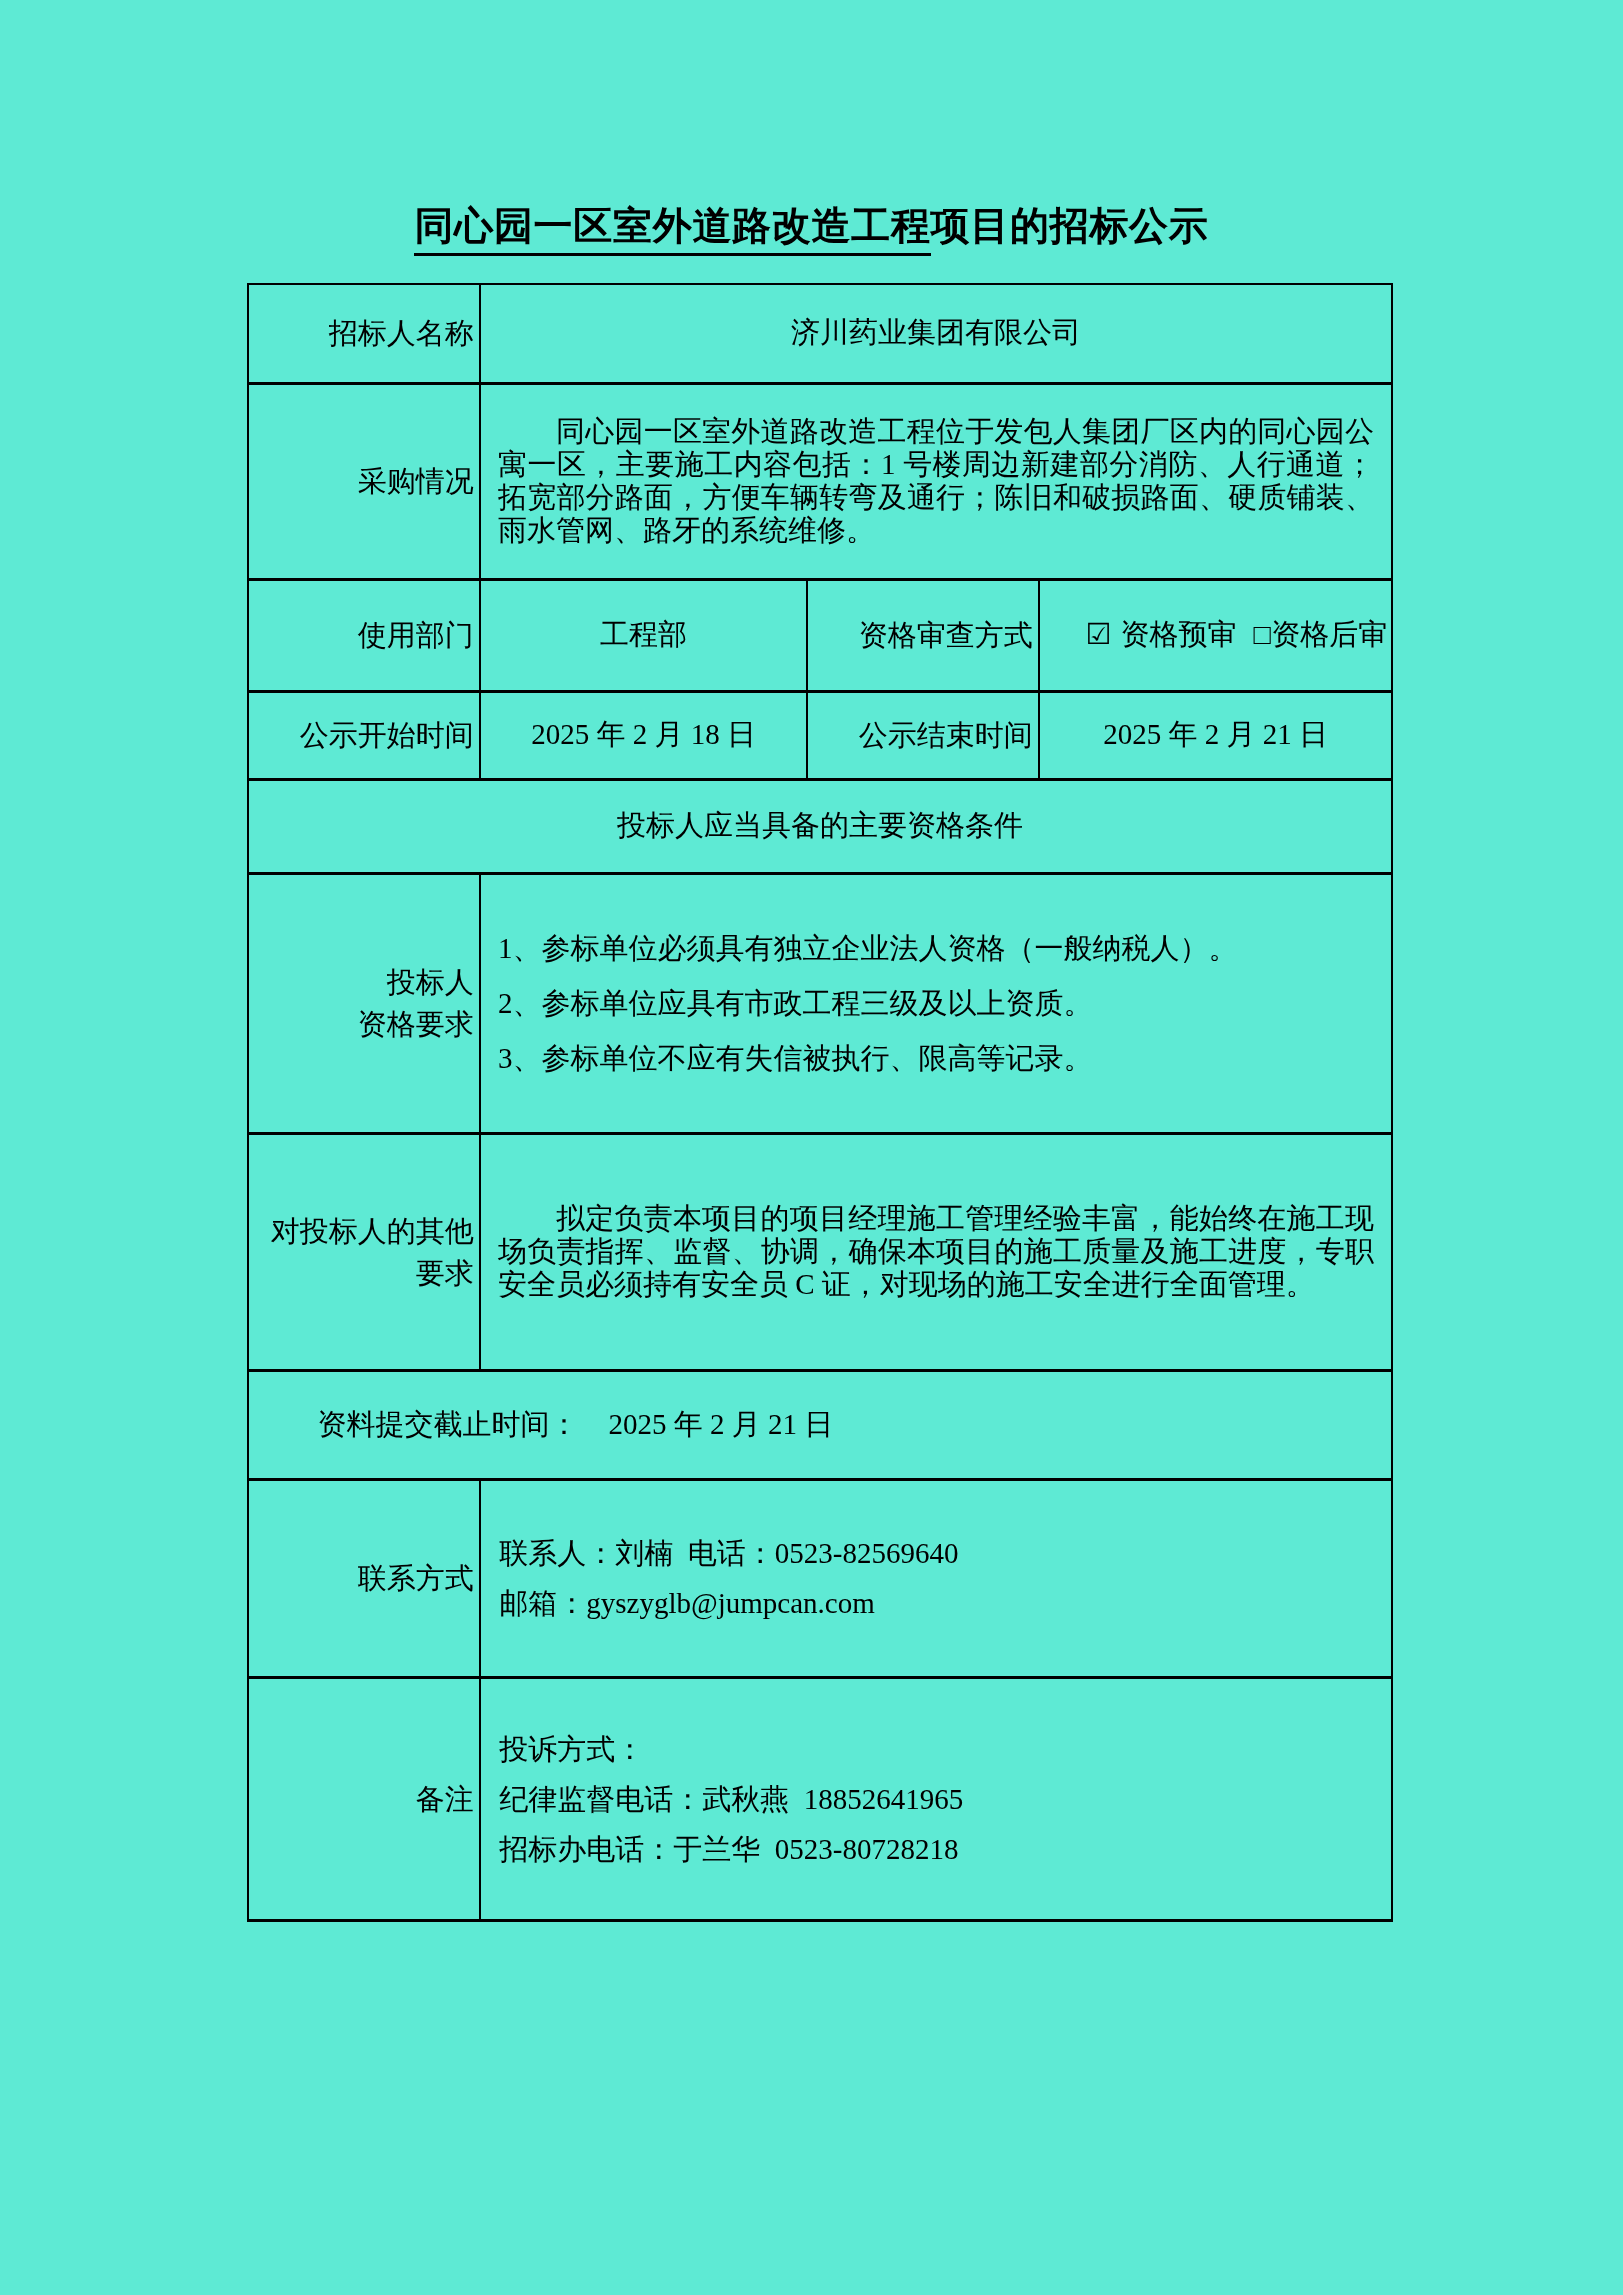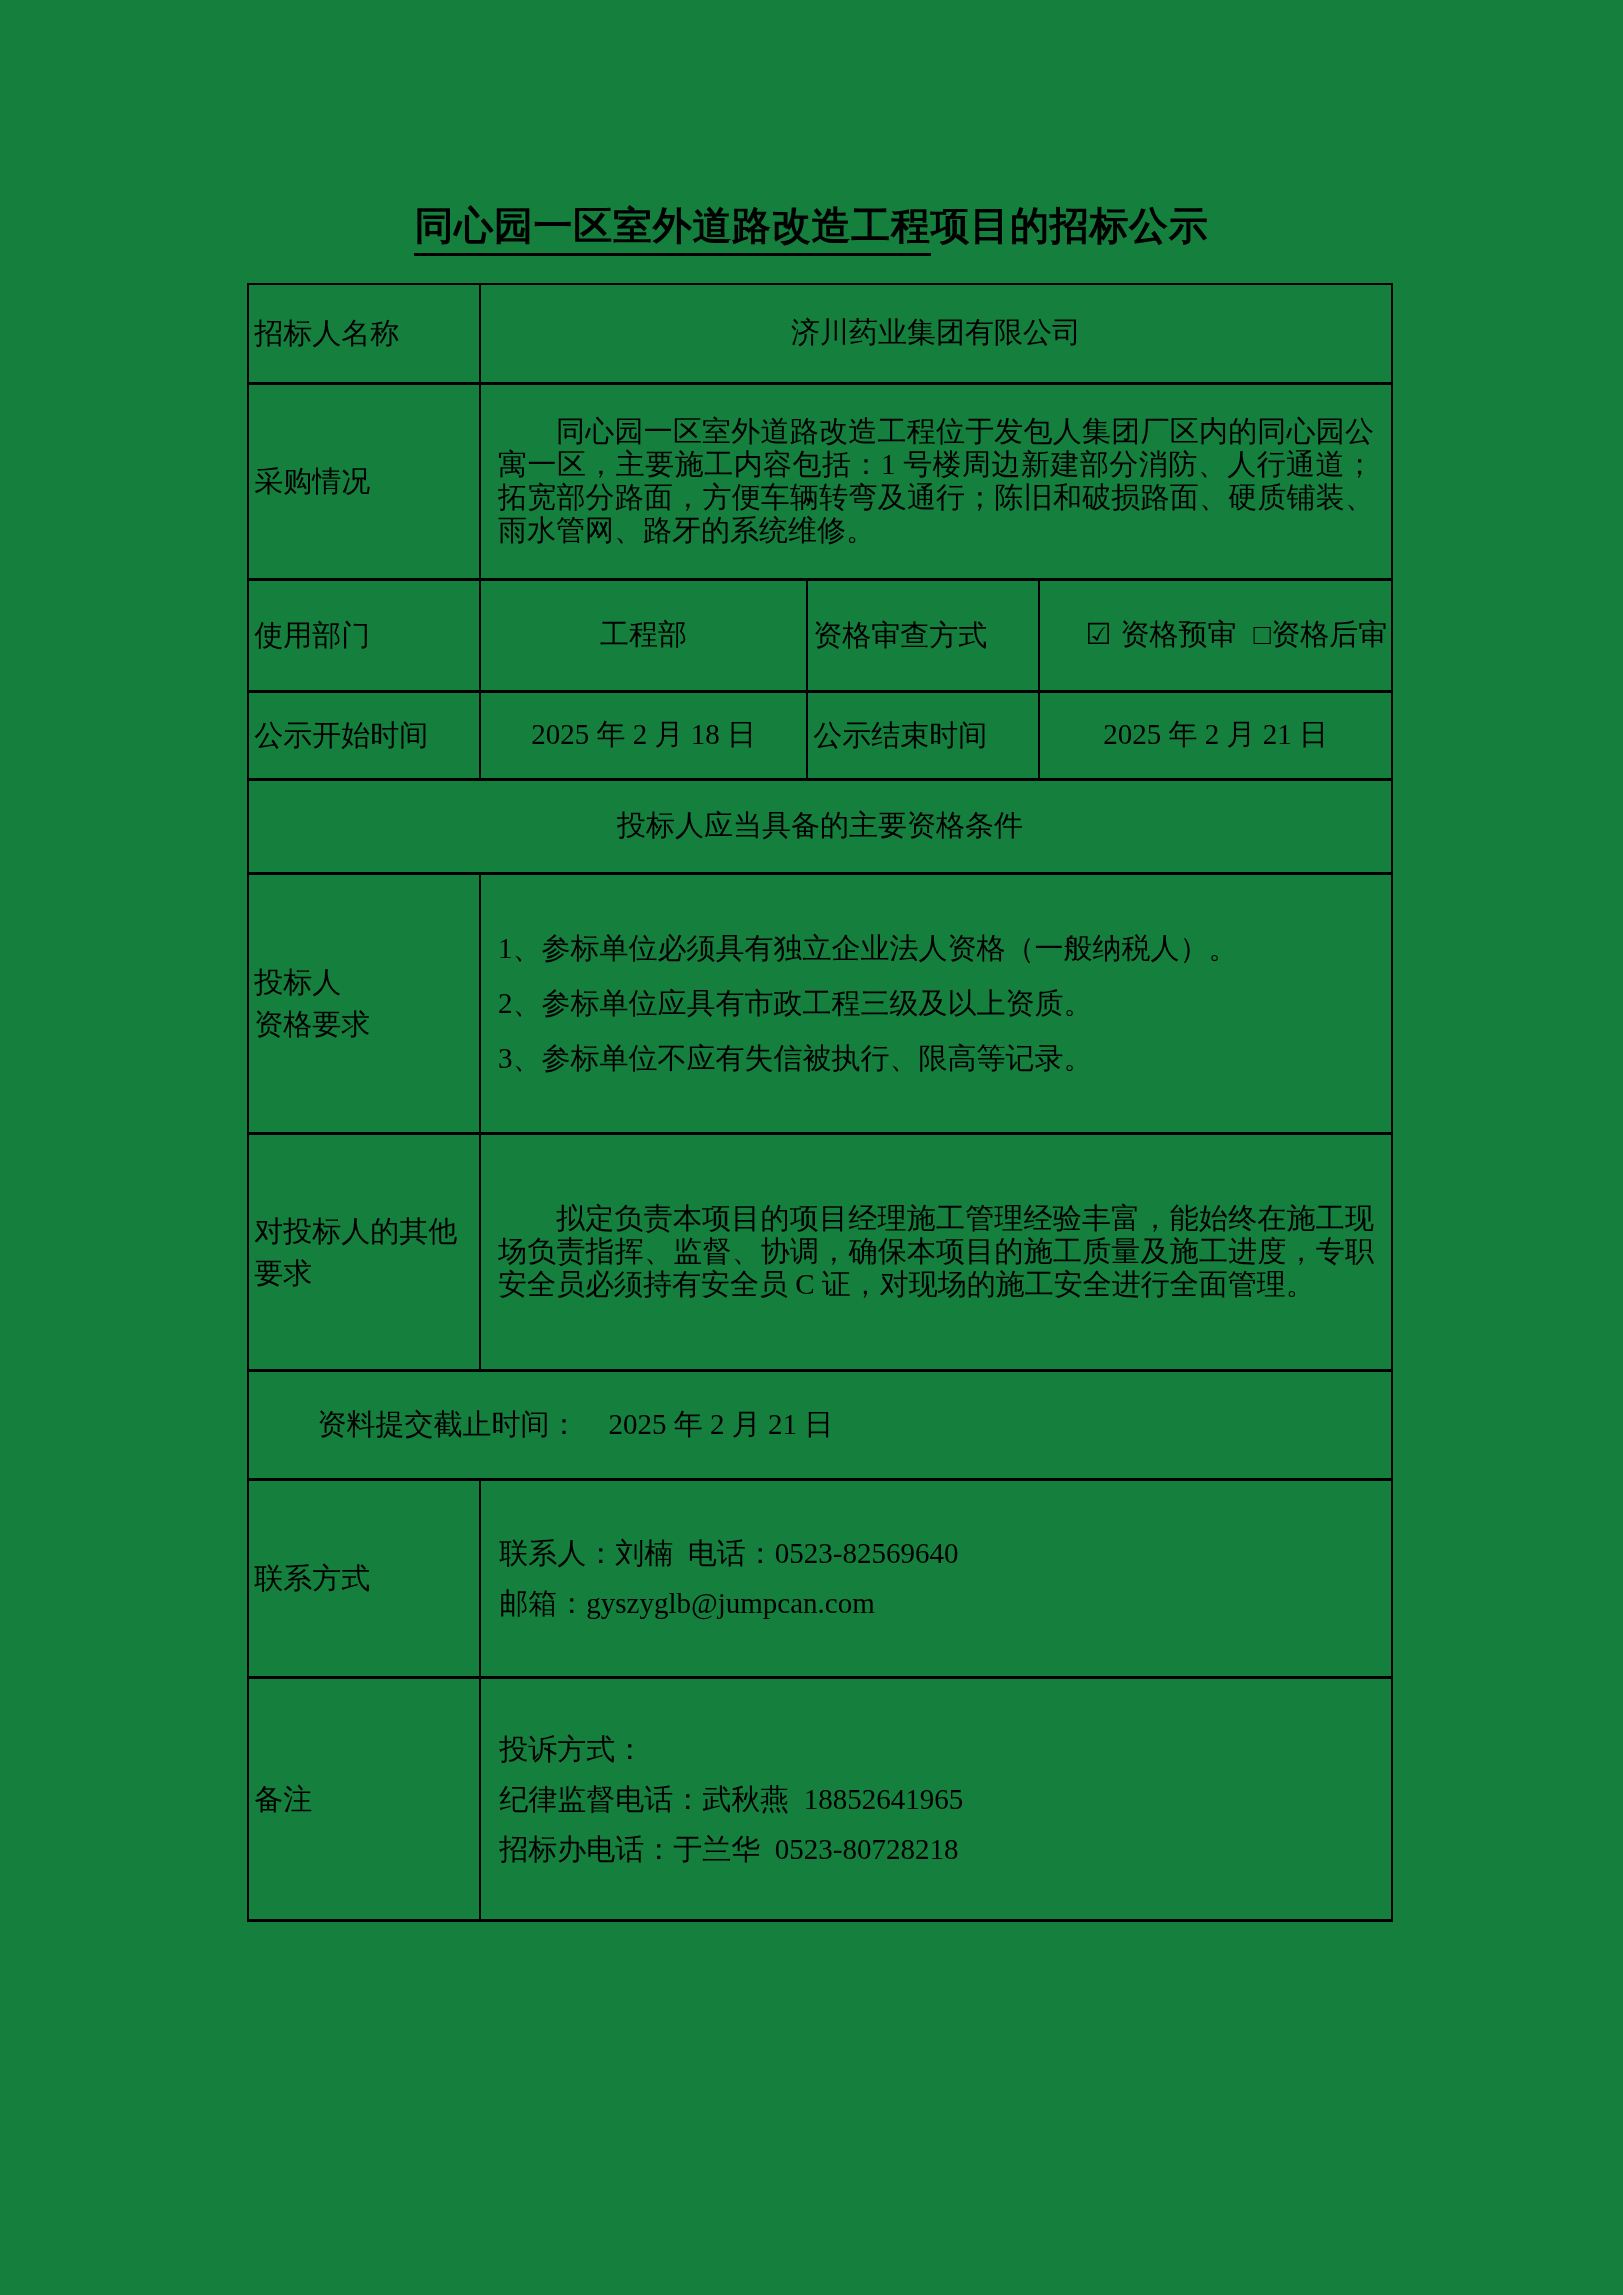--- a/index.html
+++ b/index.html
@@ -4,21 +4,21 @@
 <style>
   html, body {
     margin: 0;
     padding: 0;
     background: #ffffff;
   }
   .page {
     position: relative;
     width: 1623px;
     height: 2295px;
-    background: #15803d;
+    background: #5eead4;
     color: #000000;
     font-family: "Liberation Serif", "DejaVu Serif", serif;
   }
   .doc-title {
     position: absolute;
     left: 0;
     right: 0;
     top: 203px;
     margin: 0;
     text-align: center;
@@ -46,21 +46,21 @@
   .c4 { width: 353px; }
   .doc-table td {
     border: 2px solid #000;
     border-top-width: 3.3px;
     border-bottom-width: 3.3px;
     vertical-align: middle;
     padding: 0;
   }
   .doc-table tr.r1 td { border-top-width: 2px; }
   td.label {
-    text-align: left;
+    text-align: right;
     line-height: 42px;
     padding: 0 5.2px;
   }
   td.center {
     text-align: center;
     padding: 0 6.5px;
   }
   td.para {
     text-align: justify;
     text-indent: 2em;

